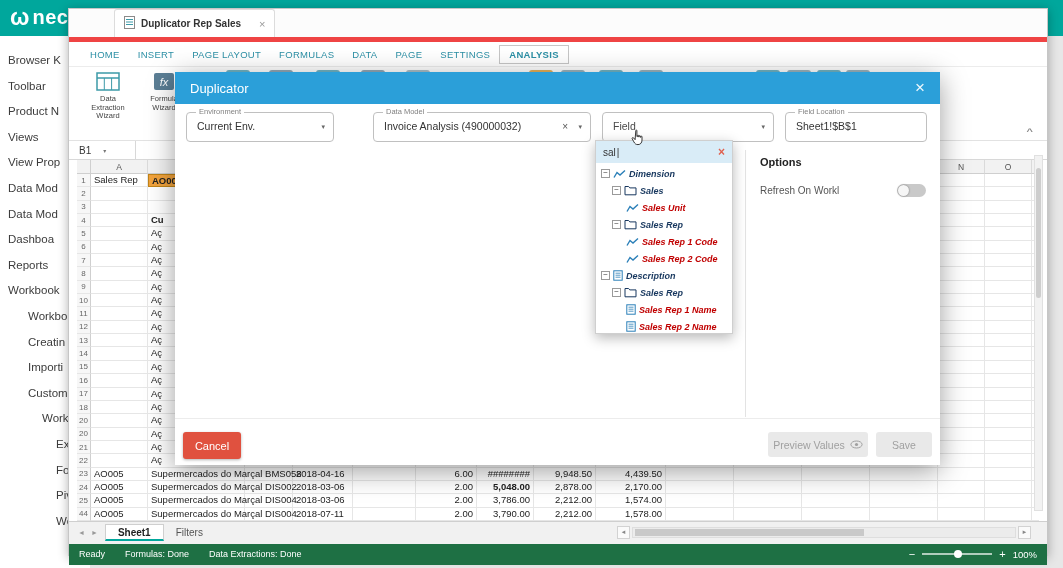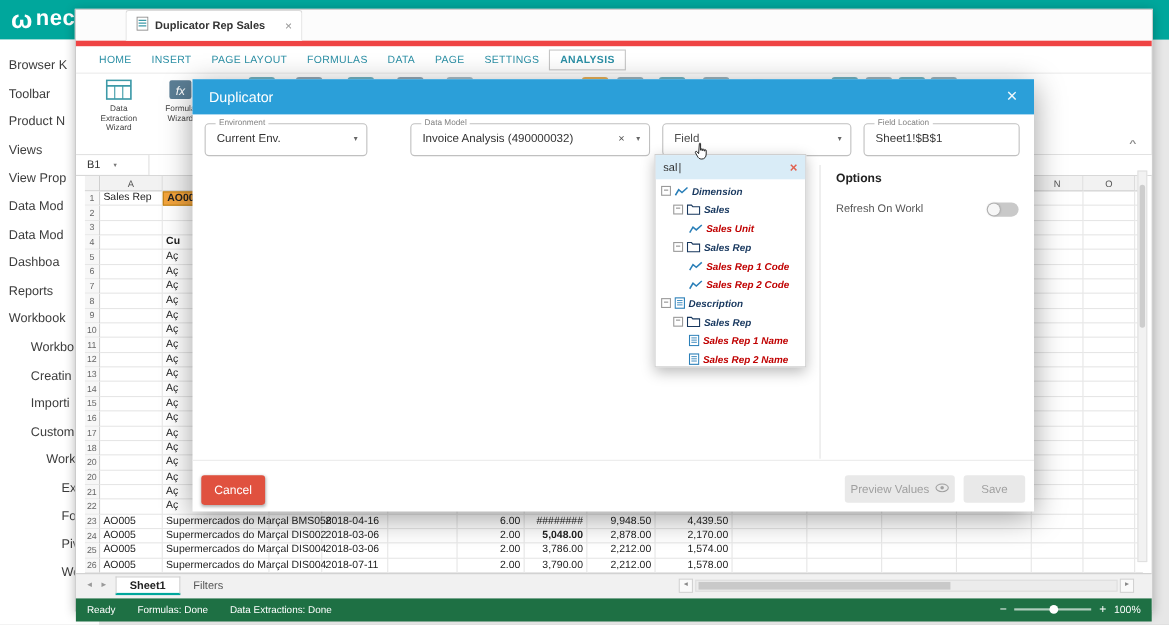--- a/index.html
+++ b/index.html
@@ -267,21 +267,21 @@
             <div class="rownum">16</div>
             <div class="rownum">17</div>
             <div class="rownum">18</div>
             <div class="rownum">20</div>
             <div class="rownum">20</div>
             <div class="rownum">21</div>
             <div class="rownum">22</div>
             <div class="rownum">23</div>
             <div class="rownum">24</div>
             <div class="rownum">25</div>
-            <div class="rownum">26</div>
+            <div class="rownum">44</div>
           </div>
         <div class="rows" id="gridrows">
             <div class="grow">
               <div class="gcell" style="width: 57px;">Sales Rep</div>
               <div class="gcell sel" style="width: 97px;">AO005</div>
               <div class="gcell" style="width: 48px;"></div>
               <div class="gcell" style="width: 60px;"></div>
               <div class="gcell" style="width: 63px;"></div>
               <div class="gcell" style="width: 61px;"></div>
               <div class="gcell" style="width: 57px;"></div>

